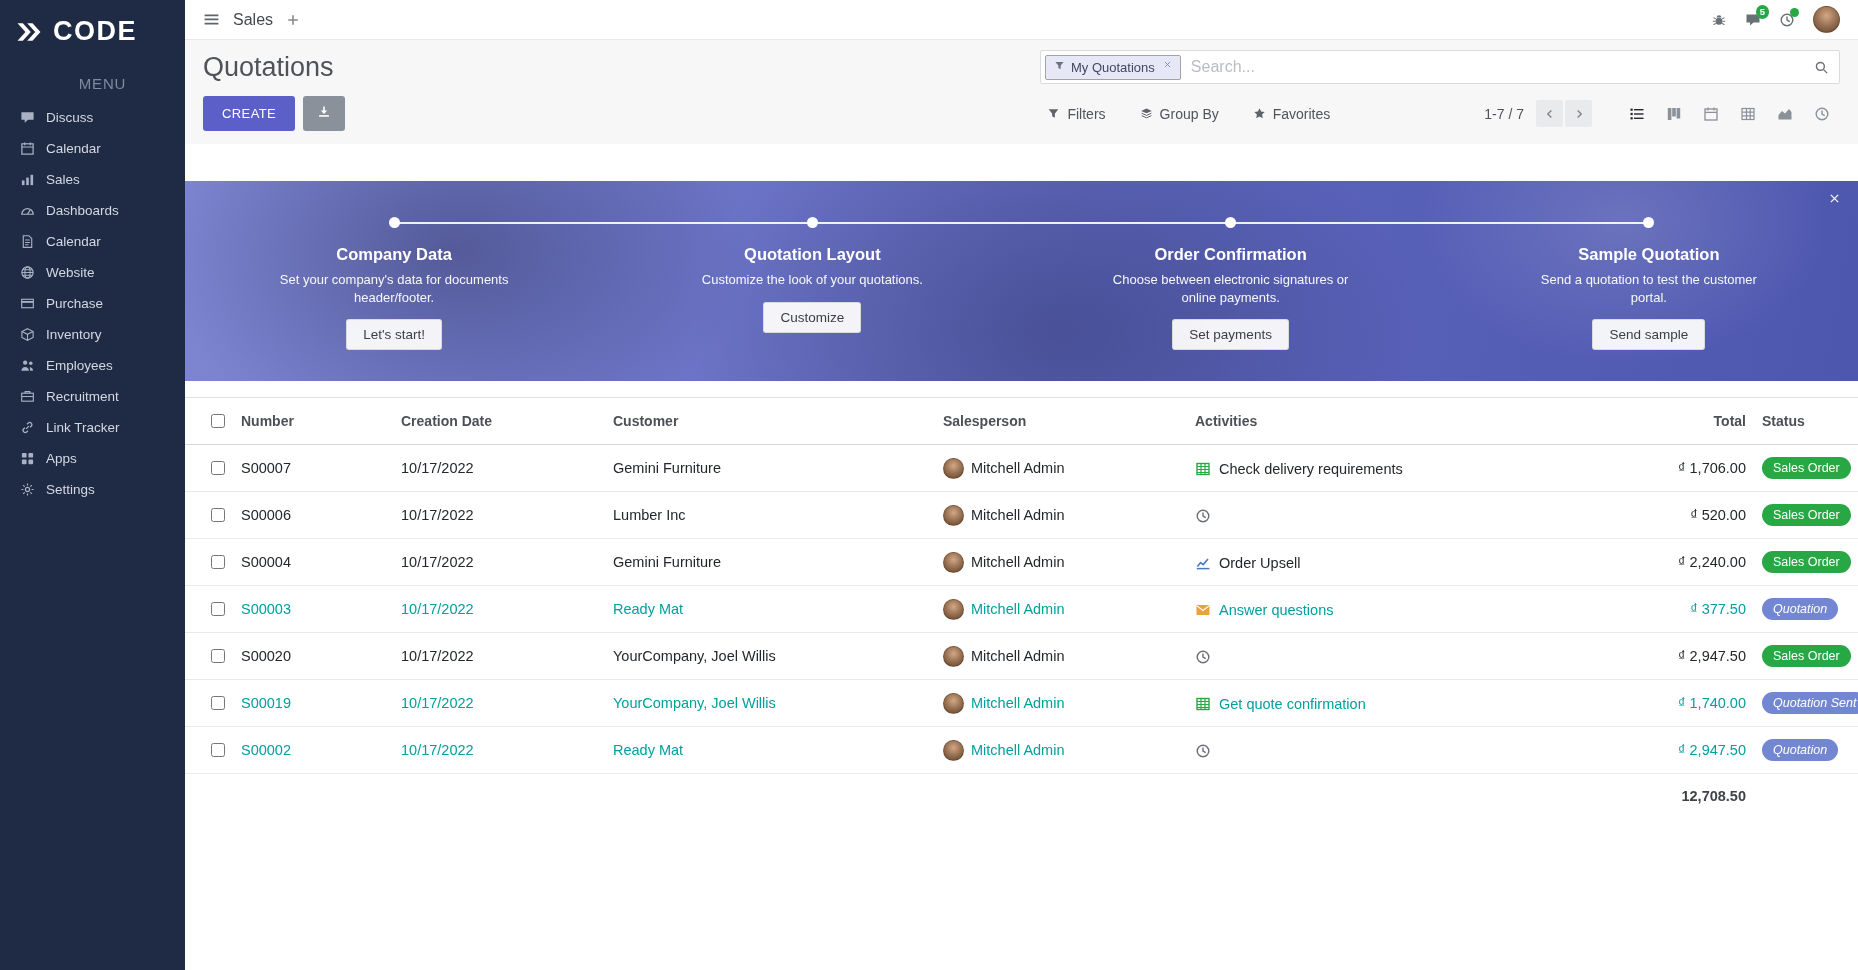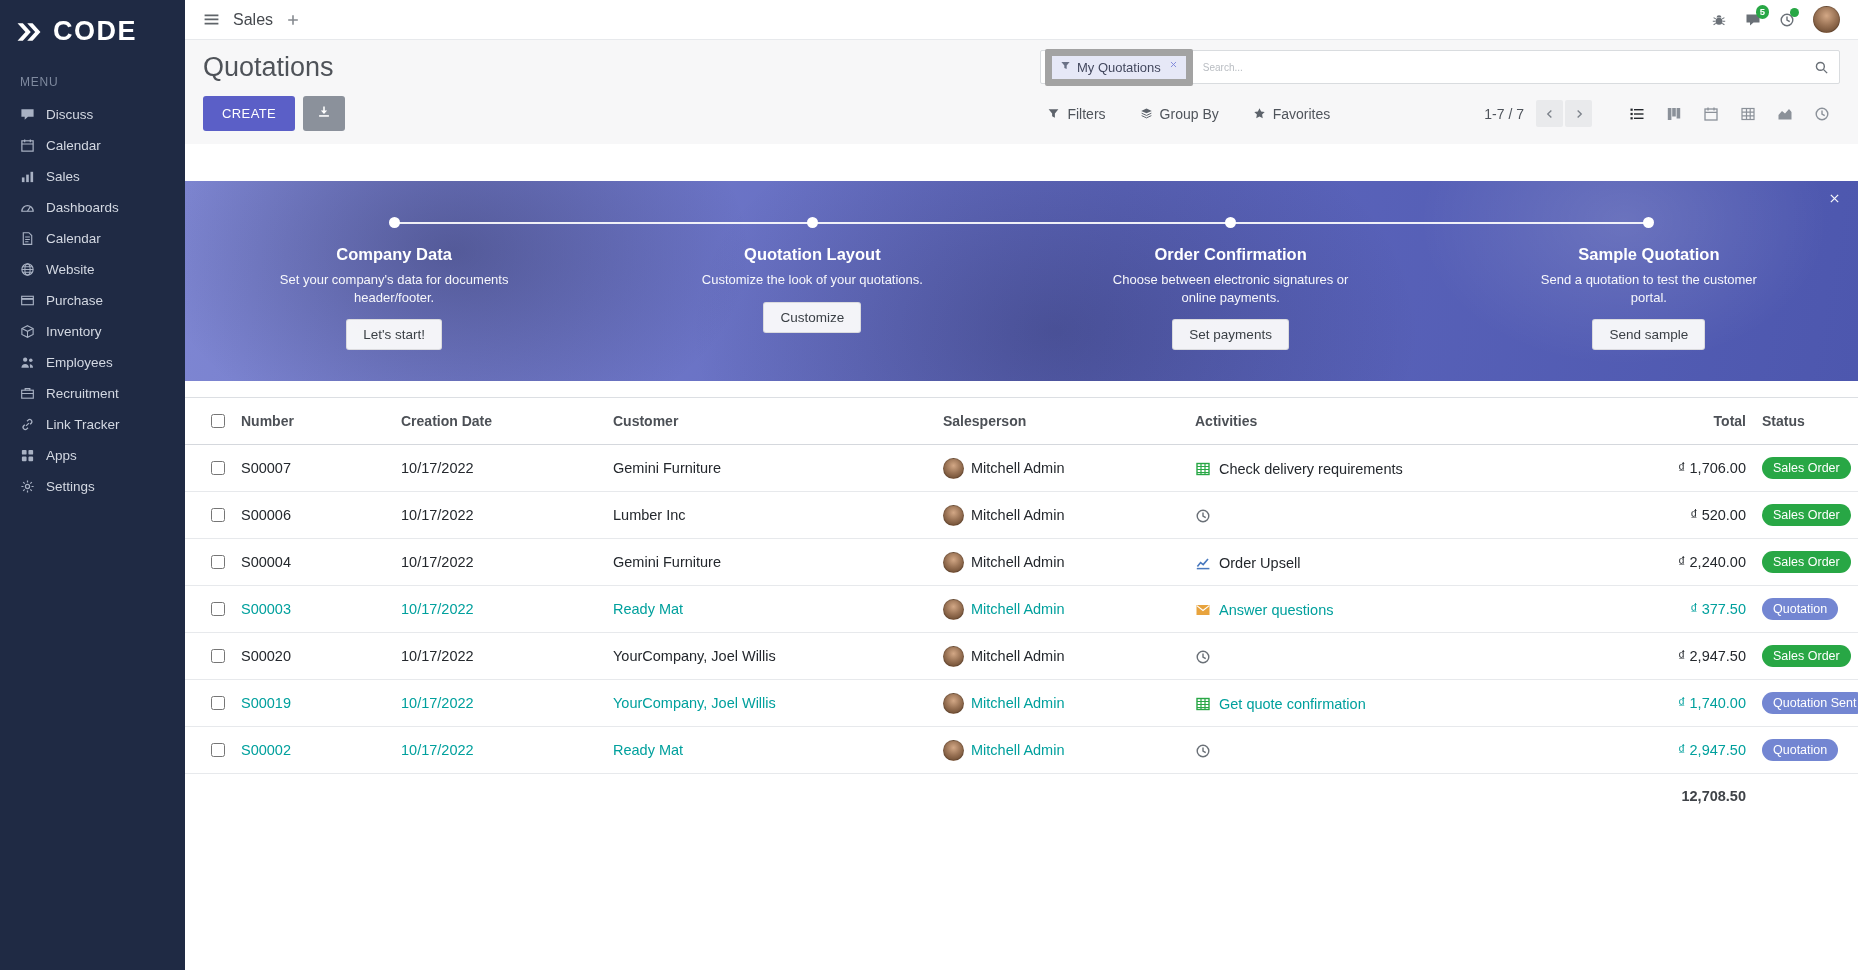--- a/index.html
+++ b/index.html
@@ -12,21 +12,21 @@
   .ic { display:inline-flex; line-height:0; }
   .ic svg { width:1em; height:1em; display:block; }
 
   .app { display:flex; height:100%; }
 
   
   .sidebar { width:185px; flex:0 0 185px; background:var(--sidebar_bg,#1f2a44); color:#d6dbe4; }
   .logo { display:flex; align-items:center; gap:9px; padding:16px 14px 10px; color:#fff; cursor:pointer; }
   .logo-ic { font-size:30px; color:#fff; }
   .logo-text { font-size:27px; font-weight:700; letter-spacing:1.5px; }
-  .menu-label { font-size:12px; color:#7f8a9f; padding:18px 0 10px 20px; letter-spacing:.8px; }
+  .menu-label { font-size:15px; color:#7f8a9f; padding:18px 0 10px 20px; letter-spacing:.8px;text-align:center; }
   .nav-item { display:flex; align-items:center; gap:11px; padding:8px 20px; font-size:13.5px; color:#d3d8e2; cursor:pointer; }
   .nav-ic { font-size:15px; color:#a9b2c4; }
 
   
   .main { flex:1; min-width:0; display:flex; flex-direction:column; }
   .topbar { height:40px; flex:0 0 40px; border-bottom:1px solid #e7e9ec; background:#fff;
             display:flex; align-items:center; padding:0 18px; gap:13px; }
   .tb-ic { font-size:17px; color:#5f6469; cursor:pointer; }
   .tb-app { font-size:16px; color:#45494e; cursor:pointer; }
   .tb-plus { font-size:14px; color:#85898f; cursor:pointer; }
@@ -41,25 +41,25 @@
   .tb-avatar { width:27px; height:27px; }
 
   .content { flex:1; overflow:hidden; background:#fff; }
 
   
   .control-panel { background:#f7f7f8; padding:10px 18px 13px; }
   .cp-top { display:flex; align-items:center; justify-content:space-between; }
   .page-title { font-size:27px; font-weight:400; color:#4f5359; margin:0; }
   .searchbar { width:800px; height:34px; background:#fff; border:1px solid #d9dcdf; border-radius:2px;
                display:flex; align-items:center; padding:0 10px 0 4px; gap:8px; }
-  .facet { display:inline-flex; align-items:flex-start; gap:6px; background:#e6e8f7; border:7px solid #a3a3a3;
+  .facet { display:inline-flex; align-items:flex-start; gap:6px; background:#e6e8f7; border:1px solid #a3a3a3;
            border-radius:2px; padding:4px 8px; font-size:13px; color:#43485e; cursor:pointer; white-space:nowrap; }
   .facet-ic { font-size:11px; color:#6a7186; }
   .facet-x { font-size:9px; color:#7b82d8; margin-left:2px; cursor:pointer; }
-  .search-input { flex:1; border:none; outline:none; font-size:10px; color:#737373; background:transparent; }
+  .search-input { flex:1; border:none; outline:none; font-size:16px; color:#737373; background:transparent; }
   .search-input::placeholder { color:#b9bdc2; }
   .search-ic { font-size:15px; color:#6a7077; cursor:pointer; }
 
   .cp-bottom { display:flex; align-items:center; margin-top:12px; }
   .btn-create { background:var(--accent,#5b5fc7); color:#fff; border:none; font-size:13px; font-weight:500;
                 letter-spacing:.4px; padding:10px 19px; border-radius:3px; cursor:pointer;
                 font-family:inherit; }
   .btn-export { background:#8b919b; color:#fff; border:none; padding:9px 14px; border-radius:3px;
                 margin-left:8px; font-size:14px; cursor:pointer; }
   .cp-right { margin-left:auto; display:flex; align-items:center; }
@@ -103,21 +103,21 @@
   .col-cb-th, .col-cb-td { padding-left:22px; }
   .right { text-align:right; }
   tr.hl { color:var(--teal,#00a09d); }
   .act-ic { font-size:16px; vertical-align:middle; }
   .act-label { margin-left:8px; vertical-align:middle; }
   .row-avatar { width:21px; height:21px; vertical-align:middle; }
   .sp-name { margin-left:7px; vertical-align:middle; }
   .badge-status { display:inline-block; padding:4px 11px; border-radius:11px; color:#fff;
                   font-size:12.5px; white-space:nowrap; }
   .bs-green { background:var(--badge_green,#28a745); }
-  .bs-blue  { background:var(--badge_blue,#7386d2); }
+  .bs-blue  { background:var(--badge_blue,#7386d2);font-style:italic; }
   .cell-status-td { padding-right:16px; }
   tfoot td { border-bottom:none; font-weight:700; color:#3f4348; padding:14px 8px; }
   input[type=checkbox] { width:14px; height:14px; cursor:pointer; }
 </style>
 </head>
 <body>
 
 <div class="app">
 
   <aside class="sidebar">

